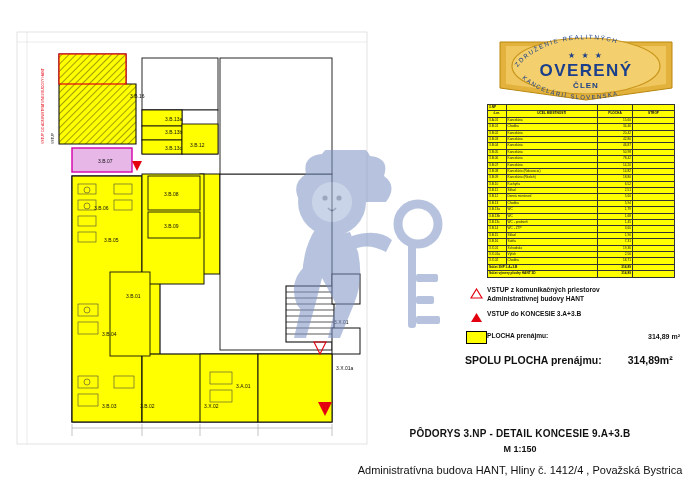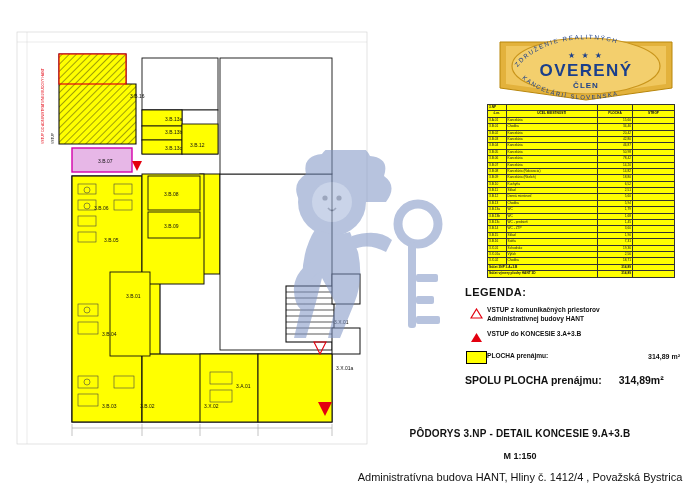--- a/index.html
+++ b/index.html
@@ -46,26 +46,26 @@
   .legend{position:absolute;left:465px;top:286px;width:215px;}
   .legend-title{font-size:11px;font-weight:bold;letter-spacing:.5px;margin-bottom:8px;}
   .legend-row{display:flex;align-items:flex-start;margin-bottom:6px;}
   .legend-mark{width:22px;flex:0 0 22px;display:flex;justify-content:center;padding-top:2px;}
   .legend-text{font-size:6.6px;line-height:1.35;font-weight:bold;}
   .tri-wire{width:13px;height:11px;}
   .swatch{width:19px;height:11px;background:#ffff00;border:1px solid #000;}
   .legend-area{font-size:7px;font-weight:bold;margin-left:auto;padding-left:6px;white-space:nowrap;}
   .legend-flexline{display:flex;align-items:center;}
   .total-row{margin-top:10px;font-size:10.5px;font-weight:bold;display:flex;align-items:baseline;gap:15px;}
-  .total-val{margin-left:2px;}
+  .total-val{margin-left:11px;}
 
   
   .caption{position:absolute;left:352px;top:428px;width:336px;text-align:center;}
   .cap1{font-size:10px;font-weight:bold;letter-spacing:.2px;}
-  .cap2{font-size:9px;font-weight:bold;margin-top:12px;}
+  .cap2{font-size:9px;font-weight:bold;margin-top:5px;}
   .cap3{font-size:11px;margin-top:10px;}
 
   .vtext{font-size:3.4px;}
 </style>
 </head>
 <body>
 
 <div id="root">
 
   <div class="plan">
@@ -407,21 +407,20 @@
           <tr class="totrow">
             <td colspan="2" class="c-name">Súčet výmery plochy HANT 3D</td>
             <td class="c-area">314,89</td>
             <td class="c-last"></td>
           </tr>
         </tbody>
     </table>
   </div>
 
   <div class="legend">
-    <div class="legend-title">LEGENDA:</div>
 
     <div class="legend-row">
       <div class="legend-mark">
         <svg class="tri-wire" viewBox="0 0 13 11">
             <polygon points="6.5,1 12,10 1,10" fill="none" stroke="#e3000f" stroke-width="1.2"></polygon>
           </svg>
       </div>
       <div class="legend-text">
         <span style="white-space:pre-line">VSTUP z komunikačných priestorov
 Administratívnej budovy HANT</span>

